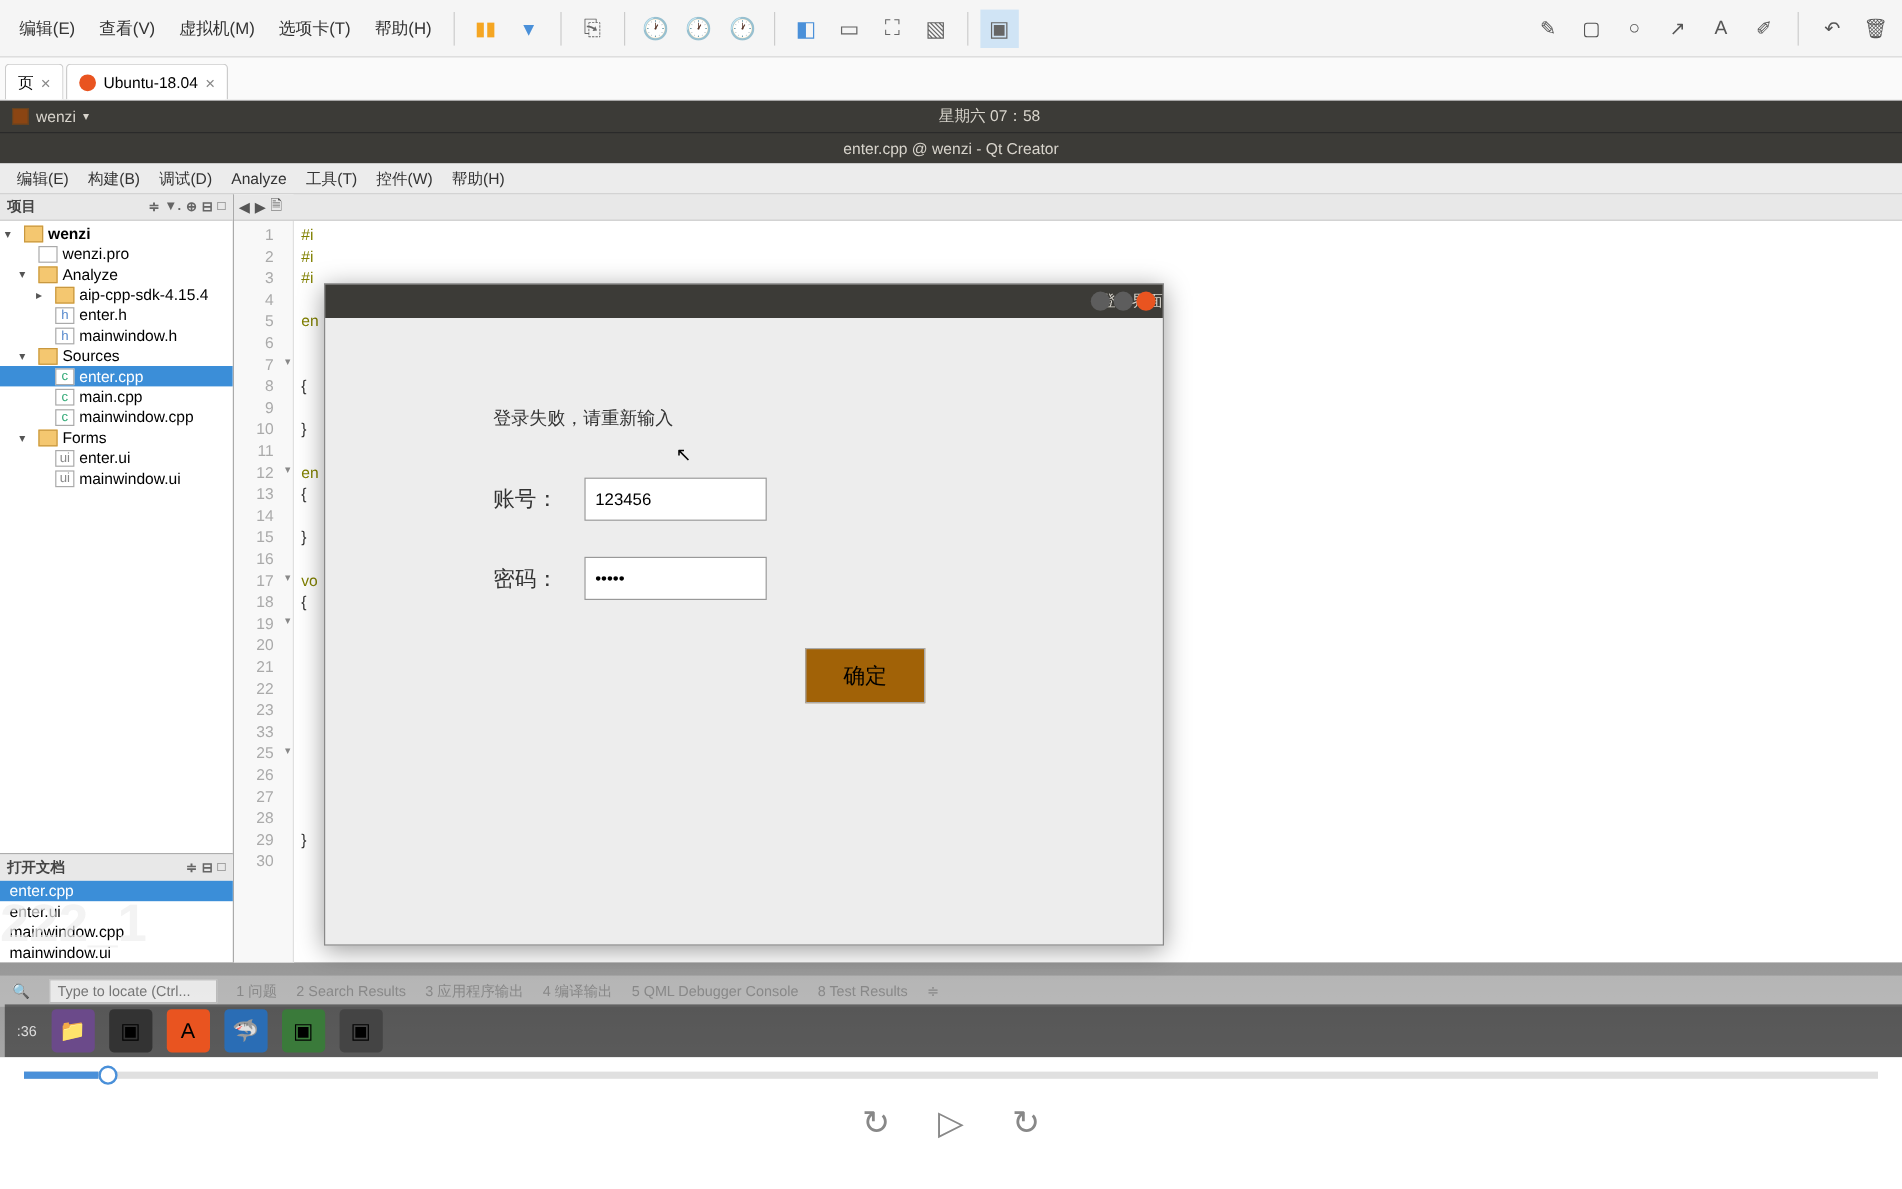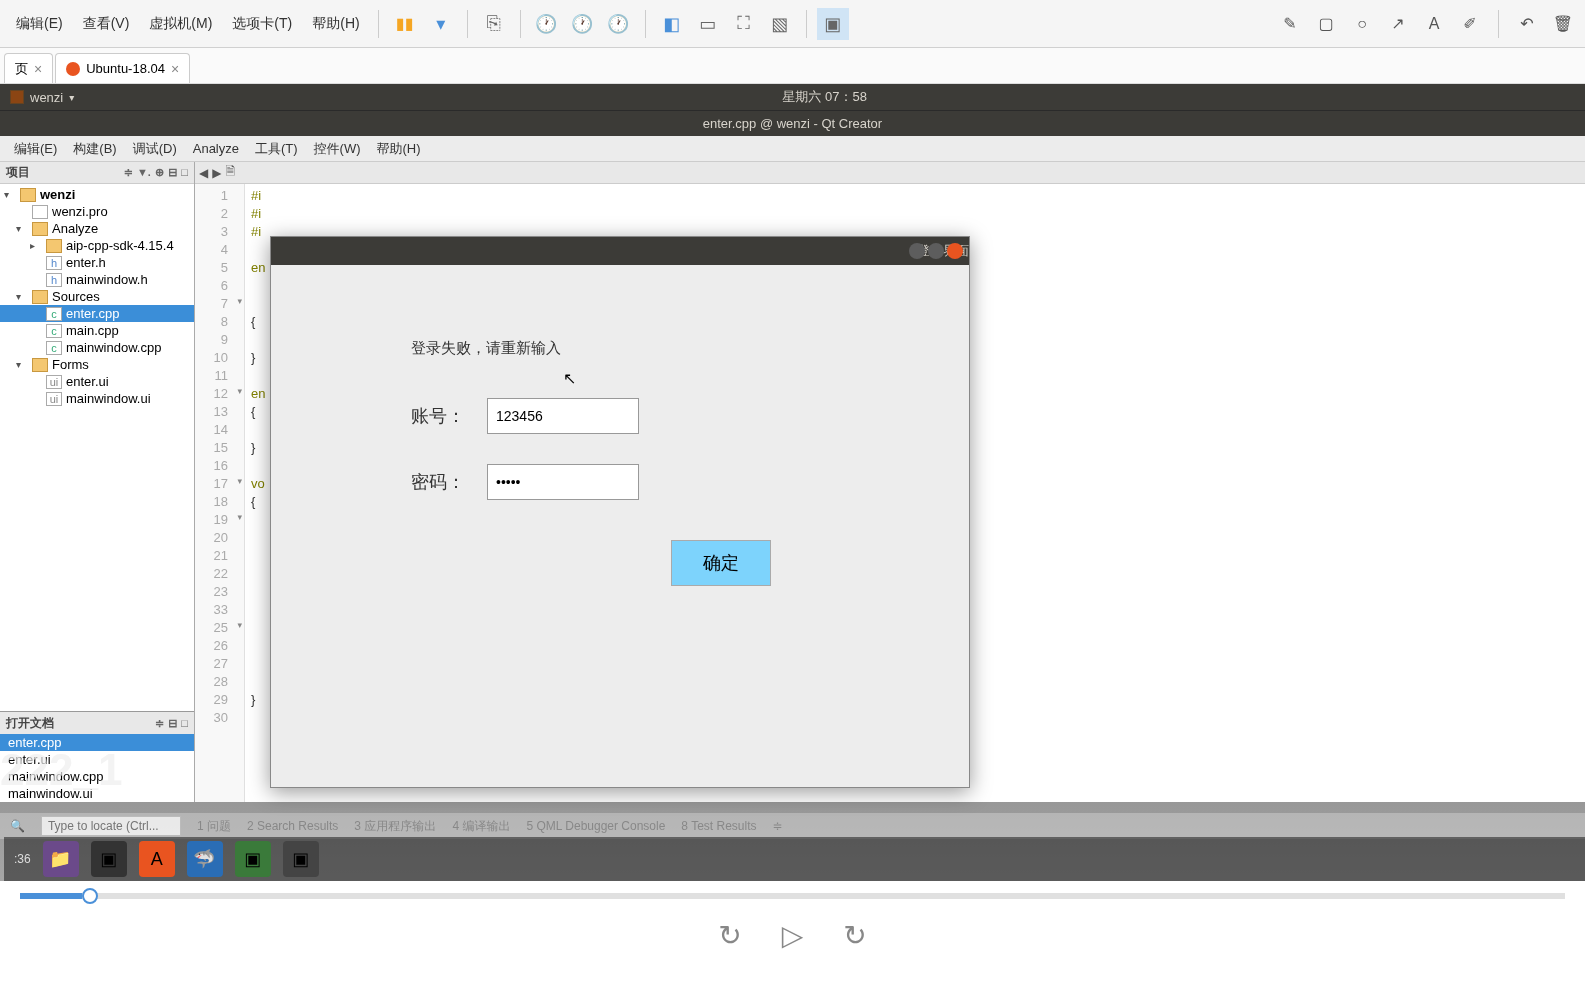--- a/index.html
+++ b/index.html
@@ -81,21 +81,21 @@
 .dbtn { width: 16px; height: 16px; border-radius: 8px; }
 .dbtn-min { background: #5d5d5d; }
 .dbtn-max { background: #5d5d5d; }
 .dbtn-close { background: #e95420; }
 .dialog-body { padding: 30px 50px; }
 .error-msg { margin-top: 44px; margin-left: 90px; font-size: 15px; color: #333; }
 .form-row { display: flex; align-items: center; margin-top: 40px; margin-left: 90px; gap: 16px; }
 .form-row.second { margin-top: 30px; }
 .form-label { font-size: 18px; color: #333; width: 60px; }
 .form-input { width: 152px; height: 36px; border: 1px solid #999; background: #fff; padding: 0 8px; font-size: 14px; }
-.confirm-btn { margin-top: 40px; margin-left: 350px; width: 100px; height: 46px; background: #7dd3fc; border: 1px solid #aaa; font-size: 18px; cursor: pointer; }
+.confirm-btn { margin-top: 40px; margin-left: 350px; width: 100px; height: 46px; background: #a16207; border: 1px solid #aaa; font-size: 18px; cursor: pointer; }
 .cursor-arrow { position: absolute; left: 292px; top: 132px; font-size: 16px; color: #000; pointer-events: none; }
 
 
 .locator-bar { position: absolute; bottom: 152px; left: 0; right: 0; height: 26px; background: rgba(200,200,200,0.6); display: flex; align-items: center; padding: 0 10px; font-size: 12px; color: #666; gap: 16px; }
 .locator-input { background: rgba(255,255,255,0.7); border: 1px solid #bbb; padding: 2px 6px; font-size: 12px; width: 140px; color: #888; }
 .output-tab { color: #888; }
 
 .watermark { position: absolute; left: 0; bottom: 196px; font-size: 44px; color: #eee; font-weight: bold; opacity: 0.7; }
 
 

